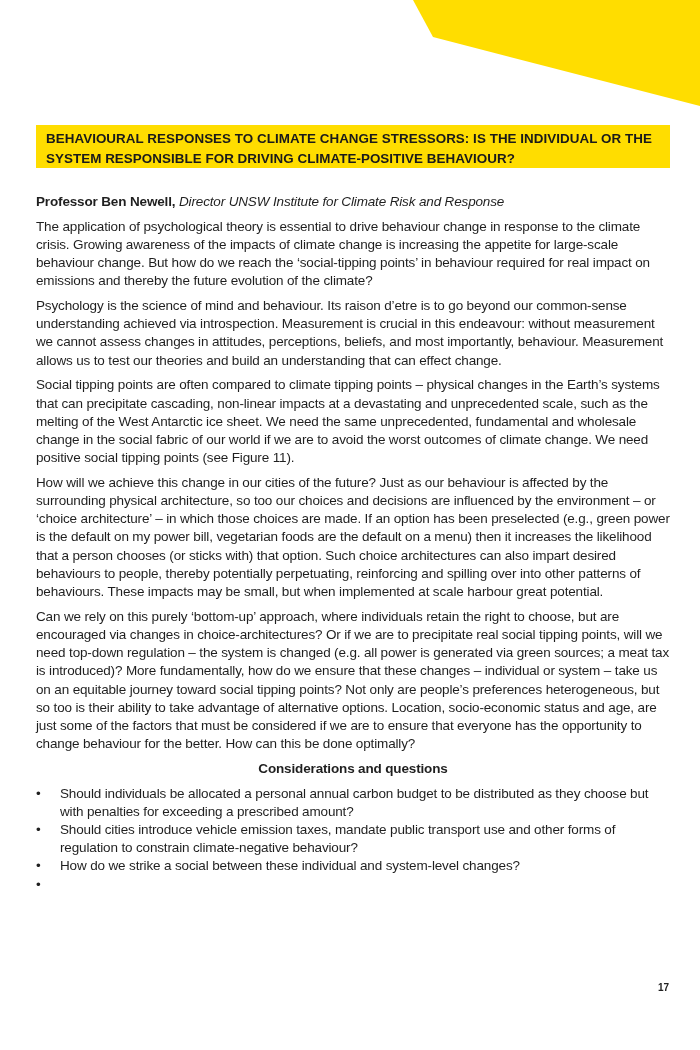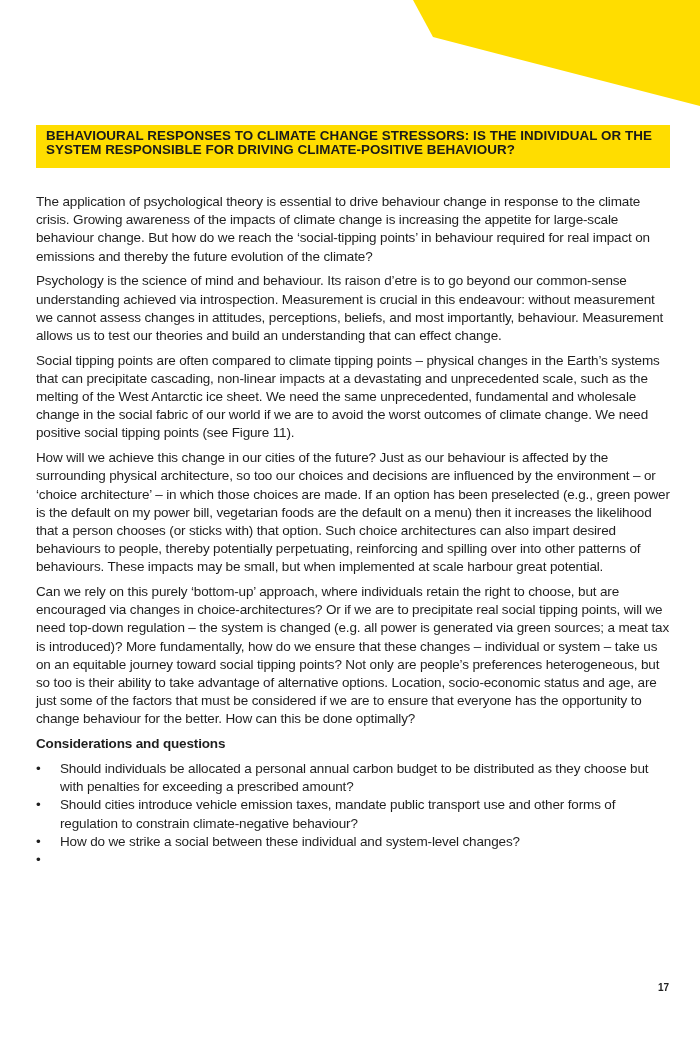--- a/index.html
+++ b/index.html
@@ -6,52 +6,56 @@
     body {
       width: 700px; height: 1050px; position: relative; overflow: hidden;
       font-family: "Liberation Sans", sans-serif; color: #1a1a1a;
     }
     .corner-shape { position: absolute; top: 0; left: 0; width: 700px; height: 110px; }
     .title-box {
       position: absolute; left: 36px; top: 125px; width: 634px; height: 43px;
       background: #FFDD00; box-sizing: border-box; padding: 4px 10px 0 10px;
     }
     .title-box h1 {
-      margin: 0; font-size: 13.4px; line-height: 14px; font-weight: bold;
+      margin: 0; font-size: 13.4px; line-height: 20px; font-weight: bold;
       color: #1a1a1a; letter-spacing: 0.05px;
     }
     .content {
       position: absolute; left: 36px; top: 193px; width: 634px;
       font-size: 13.5px; line-height: 18.2px; color: #1f1f1f;
     }
     .byline { margin: 0 0 6px 0; }
     .byline b { font-weight: bold; }
     .byline i { font-style: italic; }
     .content p { margin: 0 0 6.5px 0; letter-spacing: -0.15px; }
-    .subhead { font-weight: bold; margin: 0 0 8px 0; }
+    .subhead { font-weight: bold; margin: 0 0 8px 0; text-align: center; }
     ul.questions { margin: 0; padding: 0; list-style: none; }
     ul.questions li { position: relative; padding-left: 24px; margin: 0; letter-spacing: -0.15px; }
     ul.questions li .bullet { position: absolute; left: 0; top: 0; }
     .page-number {
       position: absolute; left: 658px; top: 982px; font-size: 10px; font-weight: bold;
       color: #222;
     }
   </style>
 </head>
 <body>
 
 <svg class="corner-shape" viewBox="0 0 700 110" preserveAspectRatio="none">
   <polygon points="413,0 700,0 700,106 433,37" fill="#FFDD00"></polygon>
 </svg>
 
 <div class="title-box">
   <h1>BEHAVIOURAL RESPONSES TO CLIMATE CHANGE STRESSORS: IS THE INDIVIDUAL OR THE SYSTEM RESPONSIBLE FOR DRIVING CLIMATE-POSITIVE BEHAVIOUR?</h1>
 </div>
 
 <div class="content">
+  <p class="byline">
+    <b>Professor Ben Newell,</b>
+    <i>Director UNSW Institute for Climate Risk and Response</i>
+  </p>
   <p>The application of psychological theory is essential to drive behaviour change in response to the climate crisis. Growing awareness of the impacts of climate change is increasing the appetite for large-scale behaviour change. But how do we reach the ‘social-tipping points’ in behaviour required for real impact on emissions and thereby the future evolution of the climate?</p>
   <p>Psychology is the science of mind and behaviour. Its raison d’etre is to go beyond our common-sense understanding achieved via introspection. Measurement is crucial in this endeavour: without measurement we cannot assess changes in attitudes, perceptions, beliefs, and most importantly, behaviour. Measurement allows us to test our theories and build an understanding that can effect change.</p>
   <p>Social tipping points are often compared to climate tipping points – physical changes in the Earth’s systems that can precipitate cascading, non-linear impacts at a devastating and unprecedented scale, such as the melting of the West Antarctic ice sheet. We need the same unprecedented, fundamental and wholesale change in the social fabric of our world if we are to avoid the worst outcomes of climate change. We need positive social tipping points (see Figure 11).</p>
   <p>How will we achieve this change in our cities of the future? Just as our behaviour is affected by the surrounding physical architecture, so too our choices and decisions are influenced by the environment – or ‘choice architecture’ – in which those choices are made. If an option has been preselected (e.g., green power is the default on my power bill, vegetarian foods are the default on a menu) then it increases the likelihood that a person chooses (or sticks with) that option. Such choice architectures can also impart desired behaviours to people, thereby potentially perpetuating, reinforcing and spilling over into other patterns of behaviours. These impacts may be small, but when implemented at scale harbour great potential.</p>
   <p>Can we rely on this purely ‘bottom-up’ approach, where individuals retain the right to choose, but are encouraged via changes in choice-architectures? Or if we are to precipitate real social tipping points, will we need top-down regulation – the system is changed (e.g. all power is generated via green sources; a meat tax is introduced)? More fundamentally, how do we ensure that these changes – individual or system – take us on an equitable journey toward social tipping points? Not only are people’s preferences heterogeneous, but so too is their ability to take advantage of alternative options. Location, socio-economic status and age, are just some of the factors that must be considered if we are to ensure that everyone has the opportunity to change behaviour for the better. How can this be done optimally?</p>
   <p class="subhead">Considerations and questions</p>
   <ul class="questions">
     <li><span class="bullet">•</span><span>Should individuals be allocated a personal annual carbon budget to be distributed as they choose but with penalties for exceeding a prescribed amount?</span></li>
     <li><span class="bullet">•</span><span>Should cities introduce vehicle emission taxes, mandate public transport use and other forms of regulation to constrain climate-negative behaviour?</span></li>
     <li><span class="bullet">•</span><span>How do we strike a social between these individual and system-level changes?</span></li>

